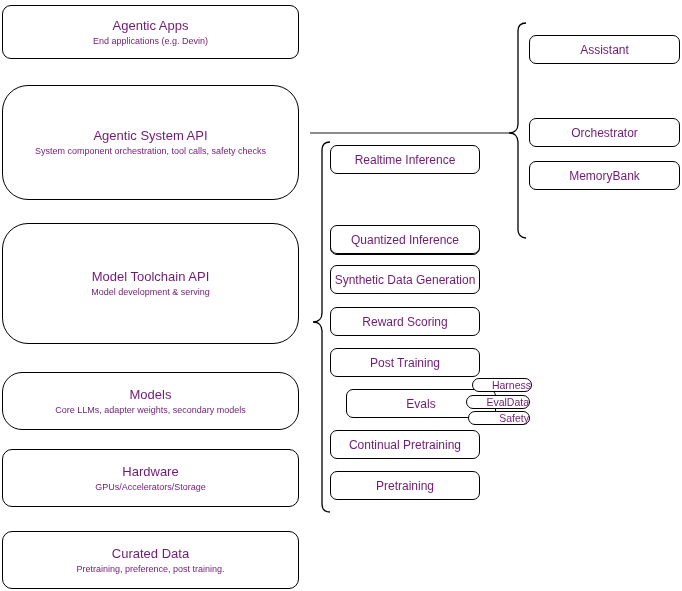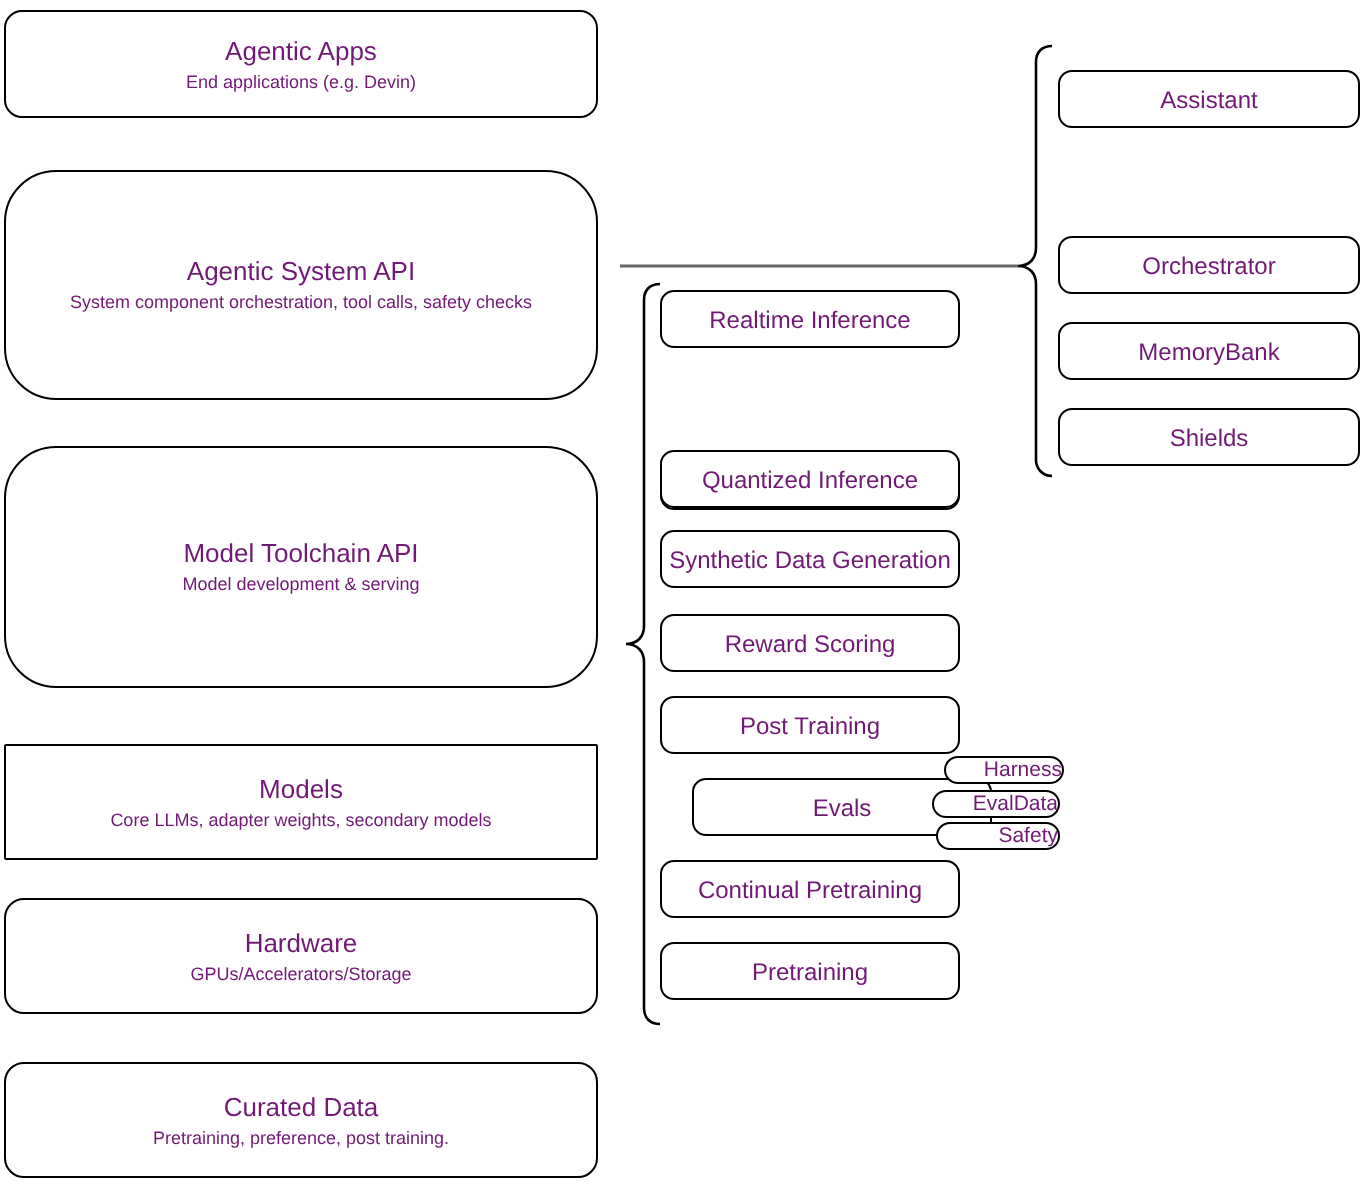--- a/index.html
+++ b/index.html
@@ -100,21 +100,21 @@
   <div class="box layer-box" style="top:85px; height:115px; border-radius:26px;">
     <div class="layer-title">Agentic System API</div>
     <div class="layer-subtitle">System component orchestration, tool calls, safety checks</div>
   </div>
 
   <div class="box layer-box" style="top:223px; height:121px; border-radius:26px;">
     <div class="layer-title">Model Toolchain API</div>
     <div class="layer-subtitle">Model development &amp; serving</div>
   </div>
 
-  <div class="box layer-box" style="top:372px; height:58px; border-radius:1px;">
+  <div class="box layer-box" style="top:372px; height:58px; border-radius:20px;">
     <div class="layer-title">Models</div>
     <div class="layer-subtitle">Core LLMs, adapter weights, secondary models</div>
   </div>
 
   <div class="box layer-box" style="top:449px; height:58px; border-radius:10px;">
     <div class="layer-title">Hardware</div>
     <div class="layer-subtitle">GPUs/Accelerators/Storage</div>
   </div>
 
   <div class="box layer-box" style="top:531px; height:58px; border-radius:10px;">
@@ -162,17 +162,14 @@
 
   <div class="box component-box" style="top:35px;">
     <div class="node-label">Assistant</div>
   </div>
   <div class="box component-box" style="top:118px;">
     <div class="node-label">Orchestrator</div>
   </div>
   <div class="box component-box" style="top:161px;">
     <div class="node-label">MemoryBank</div>
   </div>
-  <div class="box component-box" style="top:204px;">
-    <div class="node-label">Shields</div>
-  </div>
 
 </div>
 
 </body></html>

